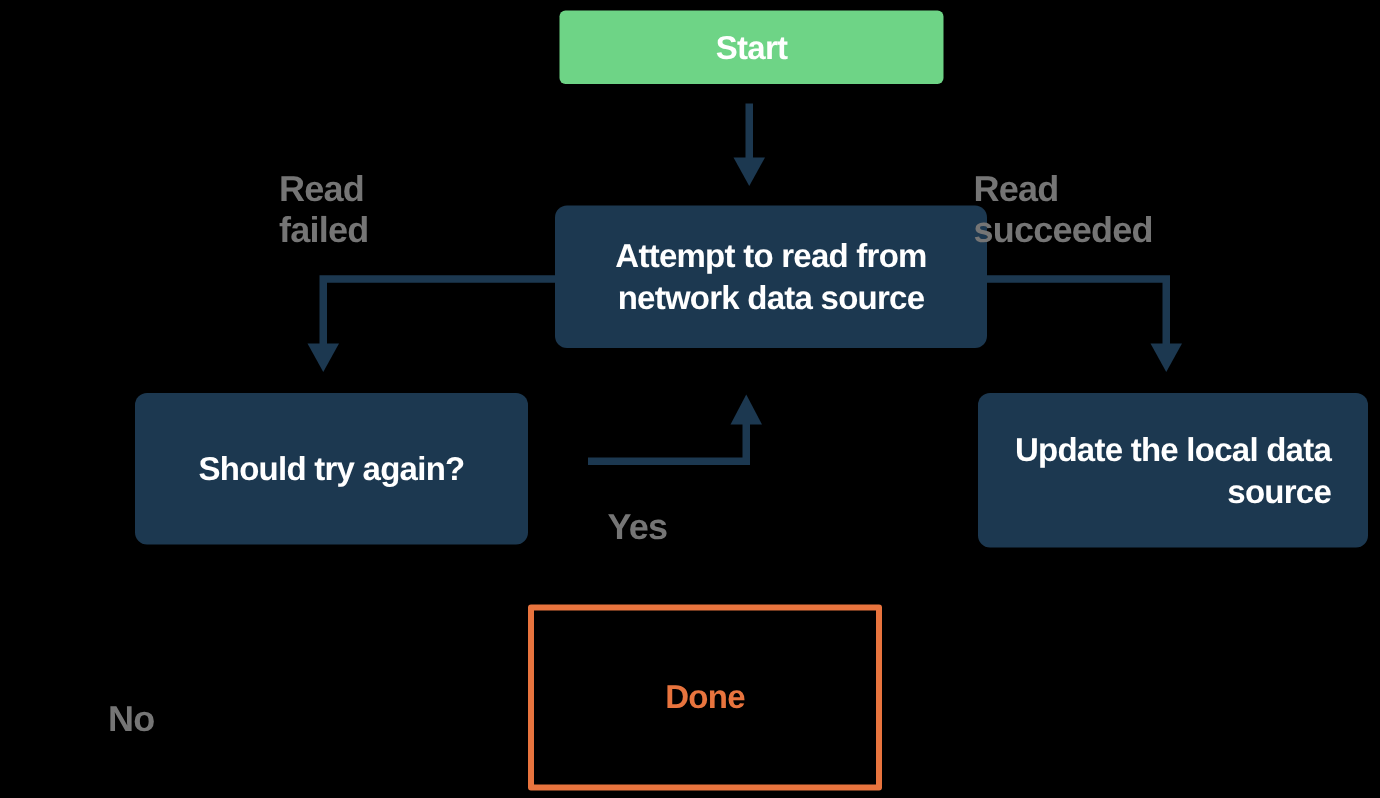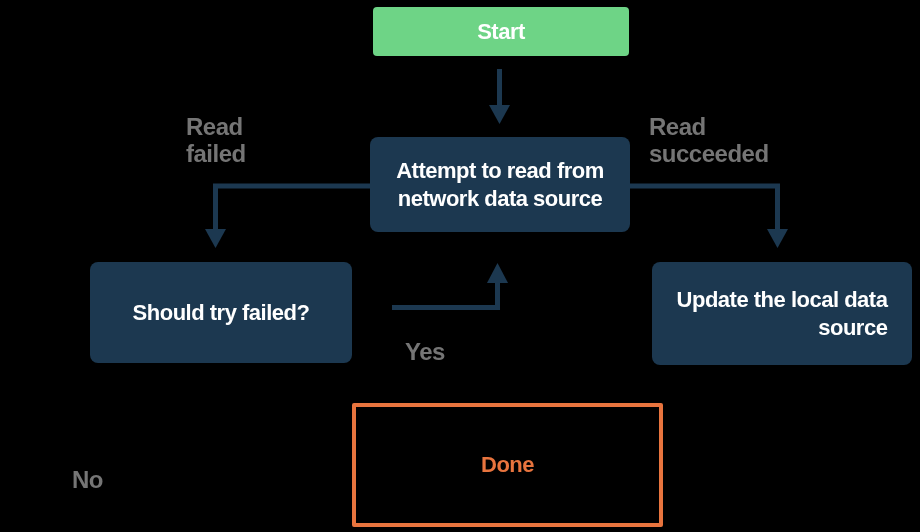--- a/index.html
+++ b/index.html
@@ -24,25 +24,25 @@
     position:absolute;display:flex;align-items:center;justify-content:center;
     text-align:center;color:var(--node-text);
     font-size:22px;font-weight:700;letter-spacing:-0.5px;line-height:28px;
     white-space:pre;box-sizing:border-box;
   }
   .node-start{
     left:373px;top:7px;width:256px;height:49px;
     background:var(--start-fill);border-radius:4px;
   }
   .node-process{background:var(--node-fill);border-radius:8px;}
-  .node-attempt{left:370px;top:137px;width:260px;height:95px;}
+  .node-attempt{left:370px;top:137px;width:288px;height:95px;}
   .node-should-try{left:90px;top:262px;width:262px;height:101px;}
   .node-update{left:652px;top:262px;width:260px;height:103px;text-align:right;}
   .node-done{
-    left:352px;top:403px;width:311px;height:124px;
+    left:352px;top:403px;width:236px;height:124px;
     background:transparent;border:4px solid var(--done-accent);
     border-radius:2px;color:var(--done-accent);
   }
   .edge-label{
     position:absolute;color:var(--label-text);
     font-size:24px;font-weight:700;letter-spacing:-0.5px;line-height:27px;
     text-align:left;white-space:pre;
   }
   .label-read-failed{left:186px;top:113px;width:160px;}
   .label-read-succeeded{left:649px;top:113px;width:200px;}
@@ -71,21 +71,21 @@
       <path class="shaft" d="M392 307.5 L497.5 307.5 L497.5 281"></path>
       <path class="head" d="M487 283 L508 283 L497.5 263 Z"></path>
     </g>
   </svg>
 
   <div class="node node-start">Start</div>
 
   <div class="node node-process node-attempt">Attempt to read from
 network data source</div>
 
-  <div class="node node-process node-should-try">Should try failed?</div>
+  <div class="node node-process node-should-try">Should try again?</div>
 
   <div class="node node-process node-update">Update the local data
 source</div>
 
   <div class="node node-done">Done</div>
 
   <div class="edge-label label-read-failed">Read
 failed</div>
 
   <div class="edge-label label-read-succeeded">Read

